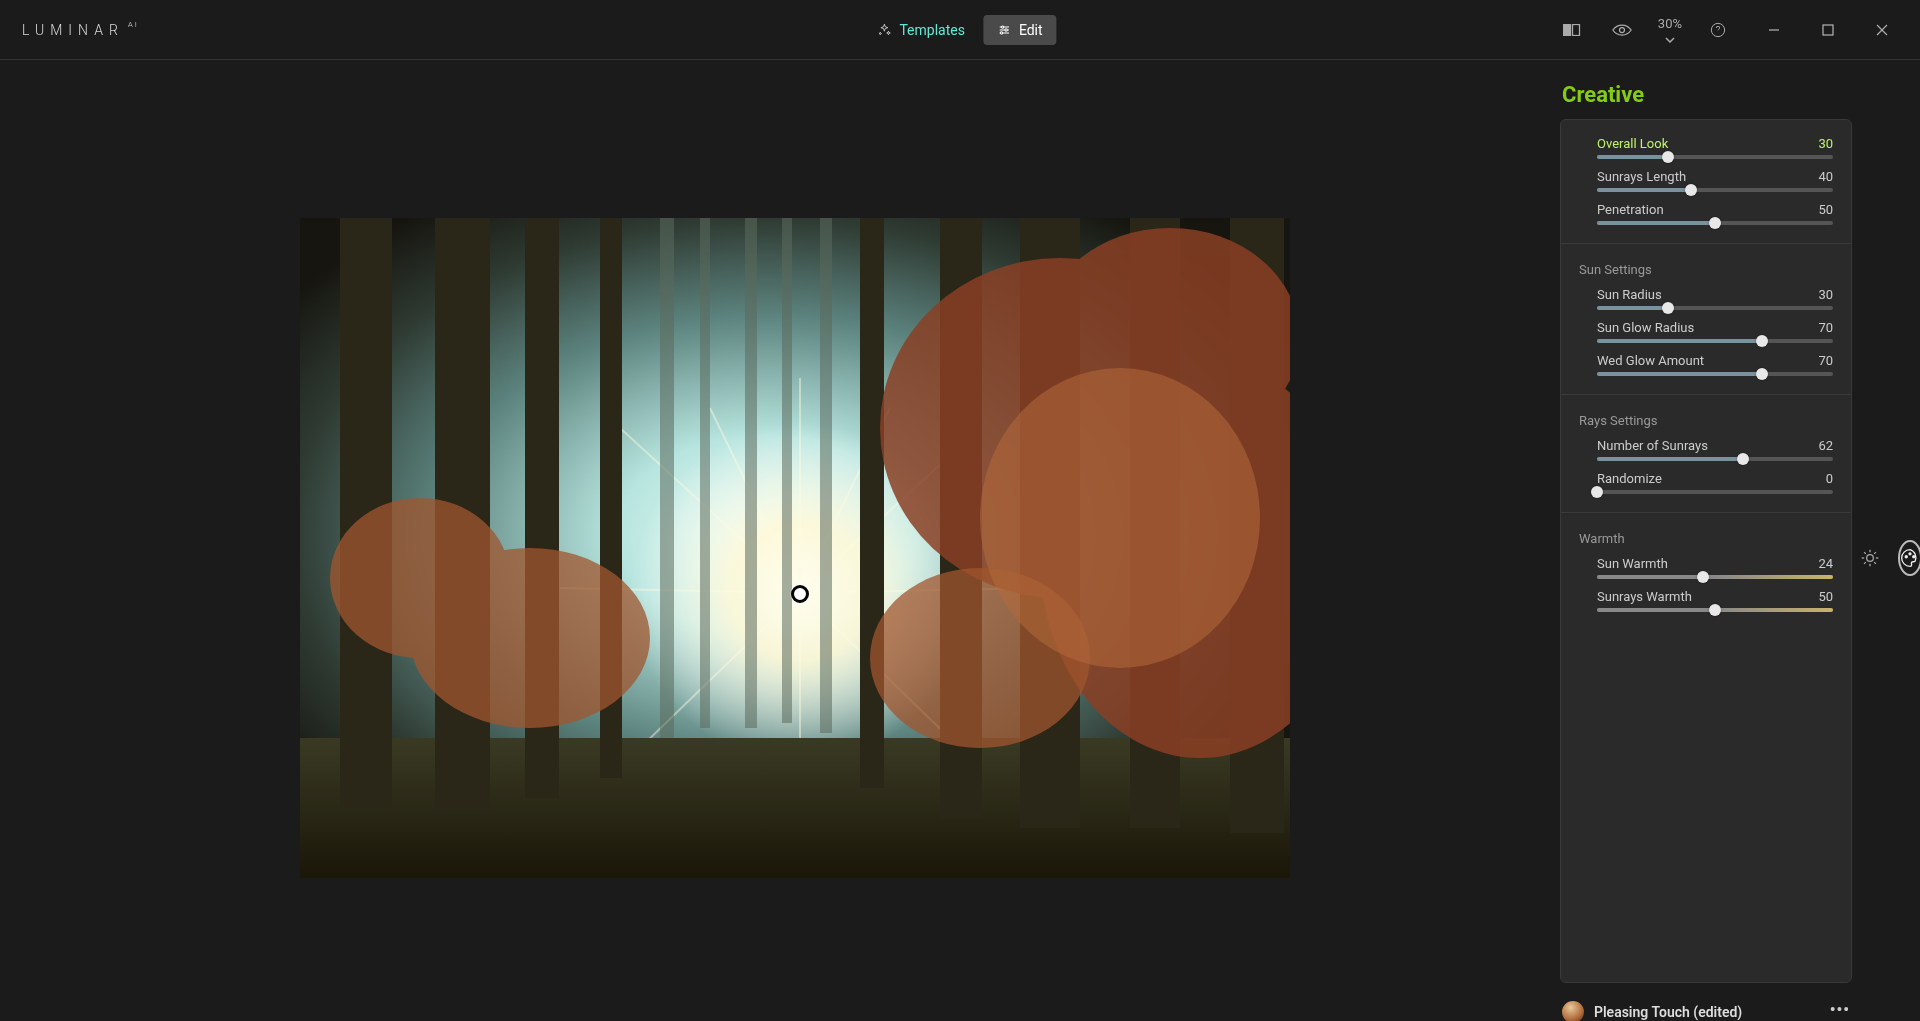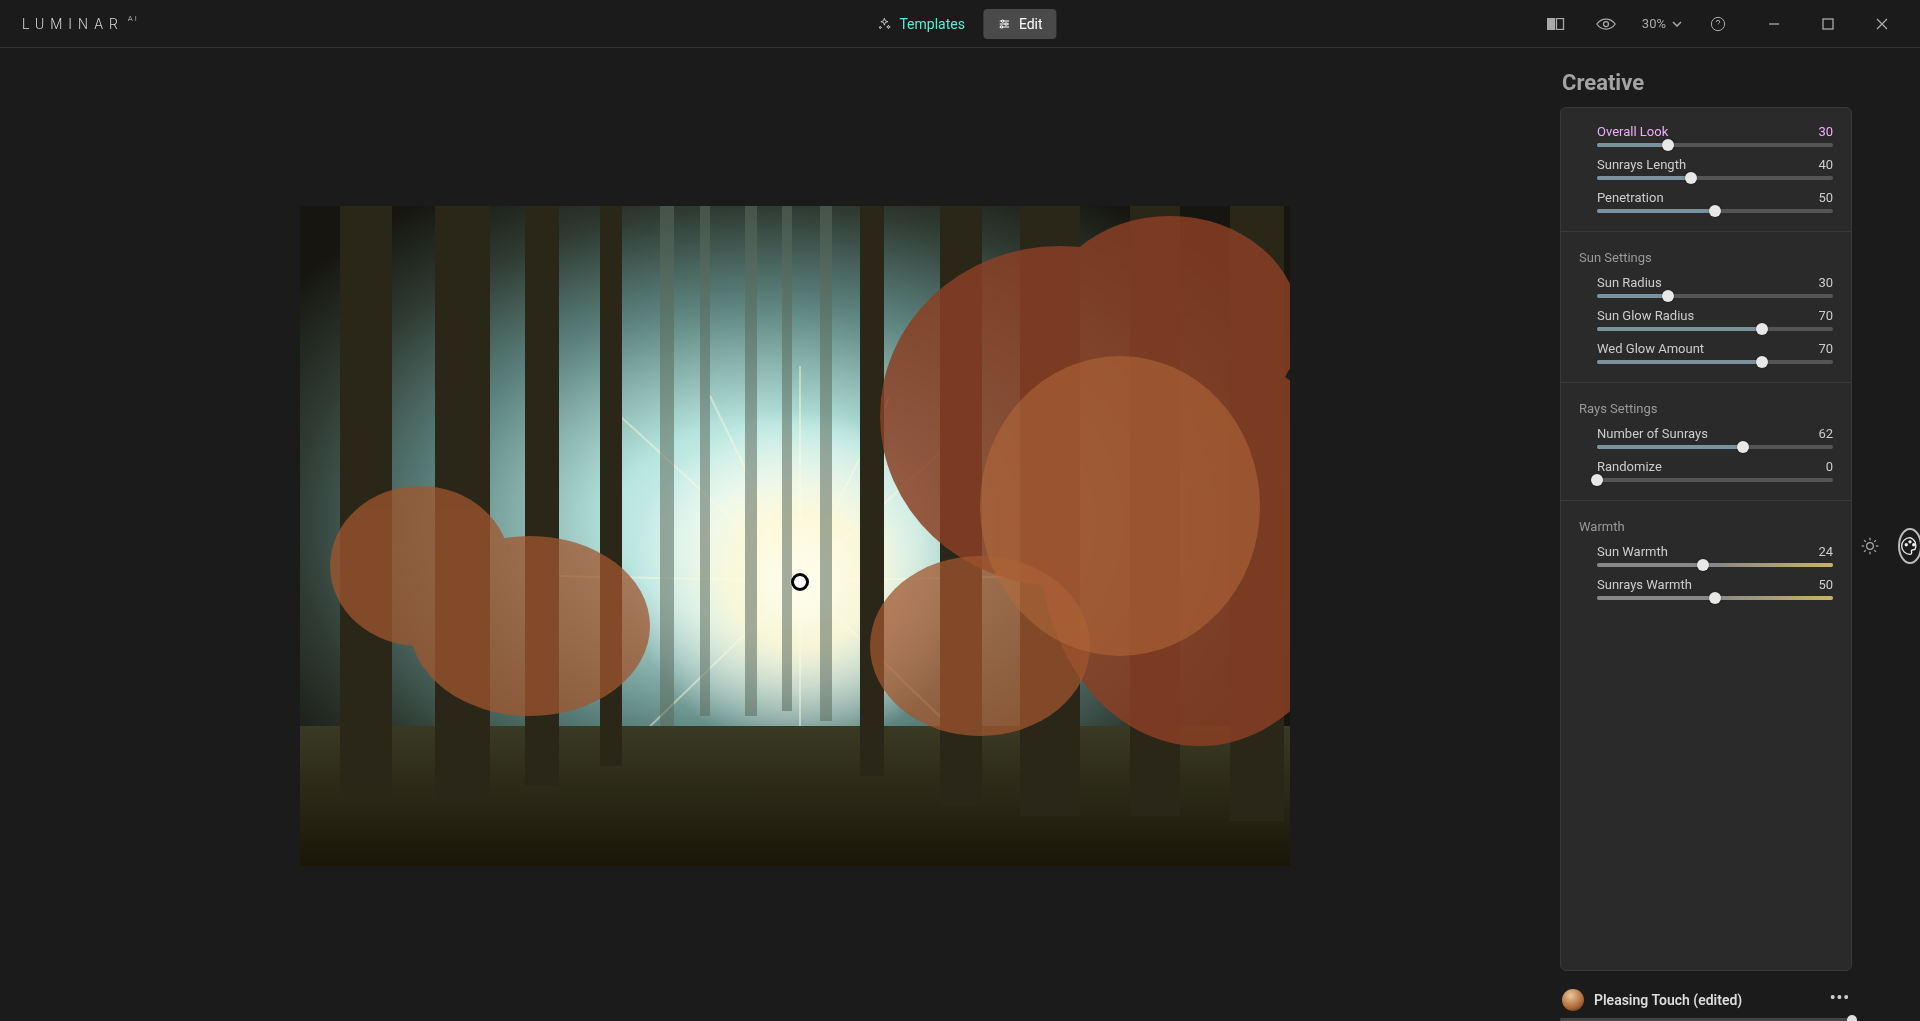--- a/index.html
+++ b/index.html
@@ -1,46 +1,46 @@
 <!DOCTYPE html>
 <html><head>
 <meta charset="utf-8">
 <style>
 * { box-sizing: border-box; margin: 0; padding: 0; font-family: -apple-system, BlinkMacSystemFont, "Segoe UI", Roboto, Arial, sans-serif; }
 body { background: #1b1b1b; width: 1920px; height: 1021px; overflow: hidden; color: #ccc; user-select: none; }
 
 
-.topbar { height: 48px; border-bottom: 1px solid #333; display: flex; align-items: center; position: relative; }
+.topbar { height: 60px; border-bottom: 1px solid #333; display: flex; align-items: center; position: relative; }
 .logo { margin-left: 22px; letter-spacing: 6px; font-size: 14px; font-weight: 300; color: #d9d9d9; display: flex; align-items: flex-start; }
 .logo .ai { font-size: 8px; letter-spacing: 2px; margin-left: 4px; margin-top: -2px; }
 .top-center { position: absolute; left: 50%; transform: translateX(-50%); display: flex; gap: 4px; align-items: center; }
 .tab-btn { display: flex; align-items: center; gap: 8px; height: 30px; padding: 0 14px; border-radius: 4px; cursor: pointer; color: #5eead4; font-size: 14px; }
 .tab-btn.active { background: #4a4a4a; color: #fff; }
 .top-right { position: absolute; right: 4px; display: flex; align-items: center; gap: 22px; height: 100%; color: #999; }
 .top-right .ctrl { display: flex; align-items: center; justify-content: center; width: 28px; height: 28px; cursor: pointer; }
 .top-right .ctrl svg { display: block; }
-.zoom { display: flex; align-items: center; gap: 6px; font-size: 13px; color: #aaa; cursor: pointer; }
+.zoom { display: flex; align-items: center; gap: 6px; font-size: 13px; color: #aaa; cursor: pointer; flex-direction: column; }
 .win-ctrls { display: flex; gap: 26px; margin-left: 6px; margin-right: 20px; }
 
 
 .main { display: flex; height: calc(100% - 46px); }
 .canvas-wrap { flex: 1; display: flex; align-items: center; justify-content: center; padding: 40px 50px; padding-right: 20px; }
 .canvas { width: 990px; height: 660px; position: relative; overflow: hidden; }
 .canvas svg.forest { position: absolute; inset: 0; width: 100%; height: 100%; }
 .sun-marker { position: absolute; left: 50.5%; top: 57%; transform: translate(-50%,-50%); width: 18px; height: 18px; border: 3px solid #000; border-radius: 50%; background: #fff; box-shadow: 0 0 0 1px rgba(255,255,255,.3); cursor: move; }
 
 
 .right-panel { width: 300px; padding: 22px 8px 12px 0; display: flex; flex-direction: column; overflow: hidden; }
-.panel-title { font-size: 22px; font-weight: 700; color: #a3a3a3; margin-bottom: 12px; margin-left: 2px; }
+.panel-title { font-size: 22px; font-weight: 700; color: #84cc16; margin-bottom: 12px; margin-left: 2px; }
 .scroll-area { background: #2a2a2a; border: 1px solid #393939; border-radius: 6px; padding: 6px 18px 18px 18px; overflow-y: auto; flex: 1; scrollbar-width: none; }
 .scroll-area::-webkit-scrollbar { width: 0; }
 
 .group-title { font-size: 13px; color: #999; margin-top: 18px; margin-bottom: 8px; }
 .slider-row { margin-top: 10px; padding-left: 18px; }
-.slider-row.dim .slider-label, .slider-row.dim .slider-val { color: #f0abfc; }
+.slider-row.dim .slider-label, .slider-row.dim .slider-val { color: #bef264; }
 .slider-head { display: flex; justify-content: space-between; font-size: 13px; color: #ccc; margin-bottom: 4px; }
 .slider-label {}
 .slider-val {}
 .slider-track { height: 4px; border-radius: 2px; background: #555; position: relative; cursor: pointer; }
 .slider-track.warm::after { content:""; position:absolute; right:0; top:0; bottom:0; width:100%; background: linear-gradient(90deg, #888 0%, #888 50%, #c9b36a 100%); border-radius:2px; z-index:0; }
 .slider-fill { position: absolute; left: 0; top: 0; bottom: 0; background: #7a929e; border-radius: 2px; z-index:1; }
 .slider-thumb { position: absolute; top: 50%; transform: translate(-50%,-50%); width: 12px; height: 12px; background: #e8e8e8; border-radius: 50%; box-shadow: 0 0 2px rgba(0,0,0,.5); z-index:2; }
 
 .divider { height: 1px; background: #3a3a3a; margin-top: 18px; margin-left: -18px; margin-right: -18px; }
 

